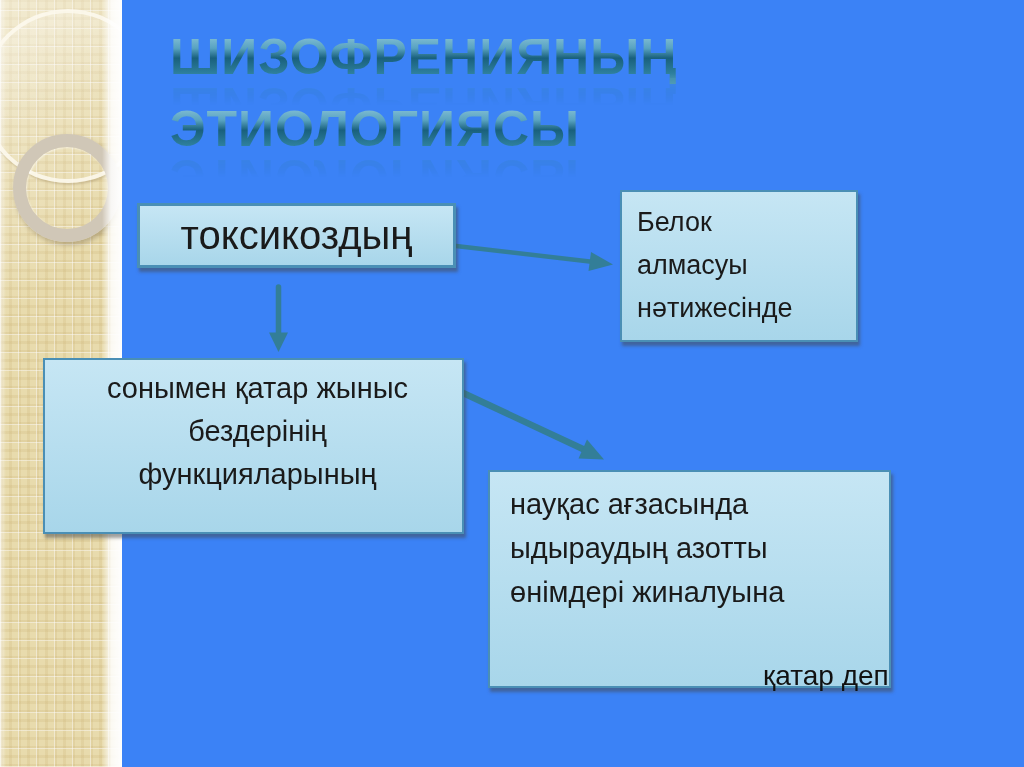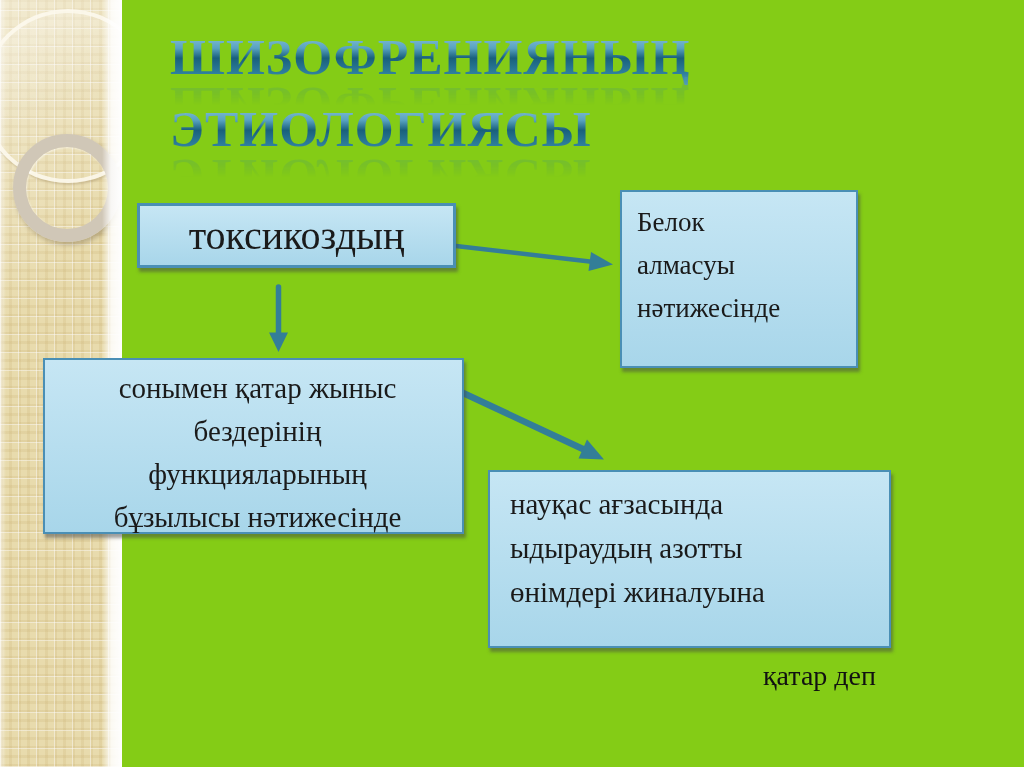--- a/index.html
+++ b/index.html
@@ -1,21 +1,21 @@
 <!DOCTYPE html>
 <html><head>
 <meta charset="utf-8">
 <style>
   * { margin:0; padding:0; box-sizing:border-box; }
   html,body { background:#ffffff; }
   body { font-family:"Liberation Sans", sans-serif; }
 
   .slide {
     position:relative; width:1024px; height:767px;
-    background:#84cc16; overflow:hidden;font-family:Liberation Serif, serif;
+    background:#3b82f6; overflow:hidden;
   }
 
   
   .sidebar {
     position:absolute; left:0; top:0; width:122px; height:767px;
     background-color:#e8dbad;
     background-image:
       linear-gradient(135deg, rgba(255,255,255,.45), rgba(255,255,255,0) 38%),
       repeating-linear-gradient(0deg, rgba(255,255,255,.5) 0 1px, rgba(255,255,255,0) 1px 18px),
       repeating-linear-gradient(90deg, rgba(255,255,255,.5) 0 1px, rgba(255,255,255,0) 1px 18px),
@@ -76,29 +76,29 @@
     color:#1a1a1a;
   }
   .box .bl { display:block; }
   .box-toxicosis {
     left:137px; top:203px; width:319px; height:65px;
     border-width:3px;
     display:flex; align-items:center; justify-content:center;
     font-size:40px;
   }
   .box-protein {
-    left:620px; top:190px; width:238px; height:178px;
+    left:620px; top:190px; width:238px; height:152px;
     font-size:27px; line-height:43px; padding:9px 10px 0 15px;
   }
   .box-glands {
     left:43px; top:358px; width:421px; height:176px;
     font-size:29px; line-height:43px; padding:7px 10px 0 18px;text-align:center;
   }
   .box-nitrogen {
-    left:488px; top:470px; width:403px; height:178px;
+    left:488px; top:470px; width:403px; height:218px;
     font-size:29px; line-height:44px; padding:10px 10px 0 20px;
   }
 
   
   .arrows { position:absolute; left:0; top:0; width:1024px; height:767px; z-index:4; pointer-events:none; }
 
   
   .footer-text {
     position:absolute; left:763px; top:656px; z-index:5;
     font-size:28px; line-height:39px; color:#111111;
@@ -149,21 +149,20 @@
   <div class="box box-protein">
     <span class="bl">Белок</span>
     <span class="bl">алмасуы</span>
     <span class="bl">нәтижесінде</span>
   </div>
 
   <div class="box box-glands">
     <span class="bl">сонымен қатар жыныс</span>
     <span class="bl">бездерінің</span>
     <span class="bl">функцияларының</span>
-    <span class="bl">бұзылысы нәтижесінде</span>
   </div>
 
   <div class="box box-nitrogen">
     <span class="bl">науқас ағзасында</span>
     <span class="bl">ыдыраудың азотты</span>
     <span class="bl">өнімдері жиналуына</span>
   </div>
 
   <div class="footer-text">
     <span>қатар деп</span>

